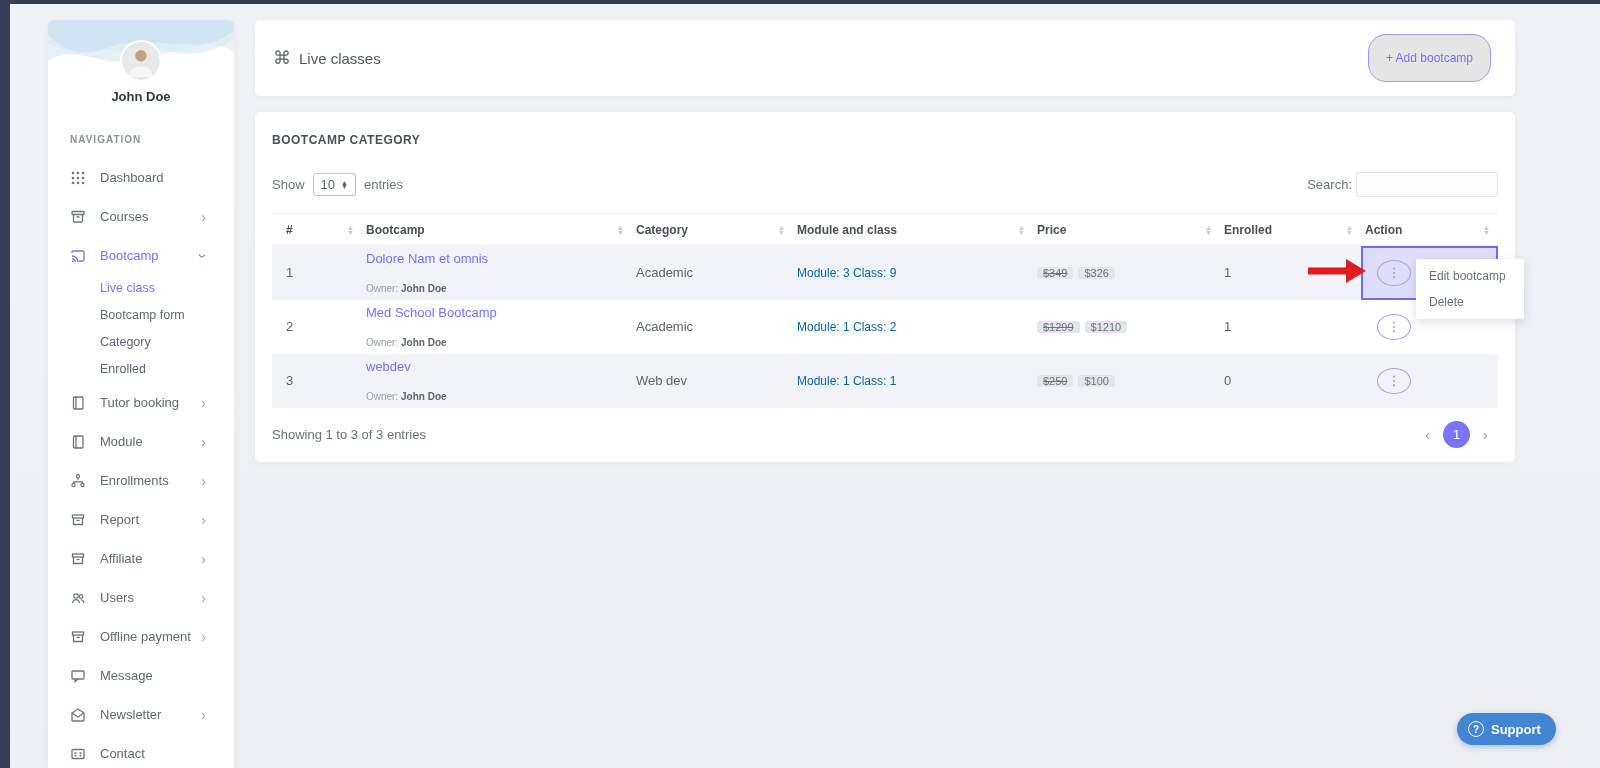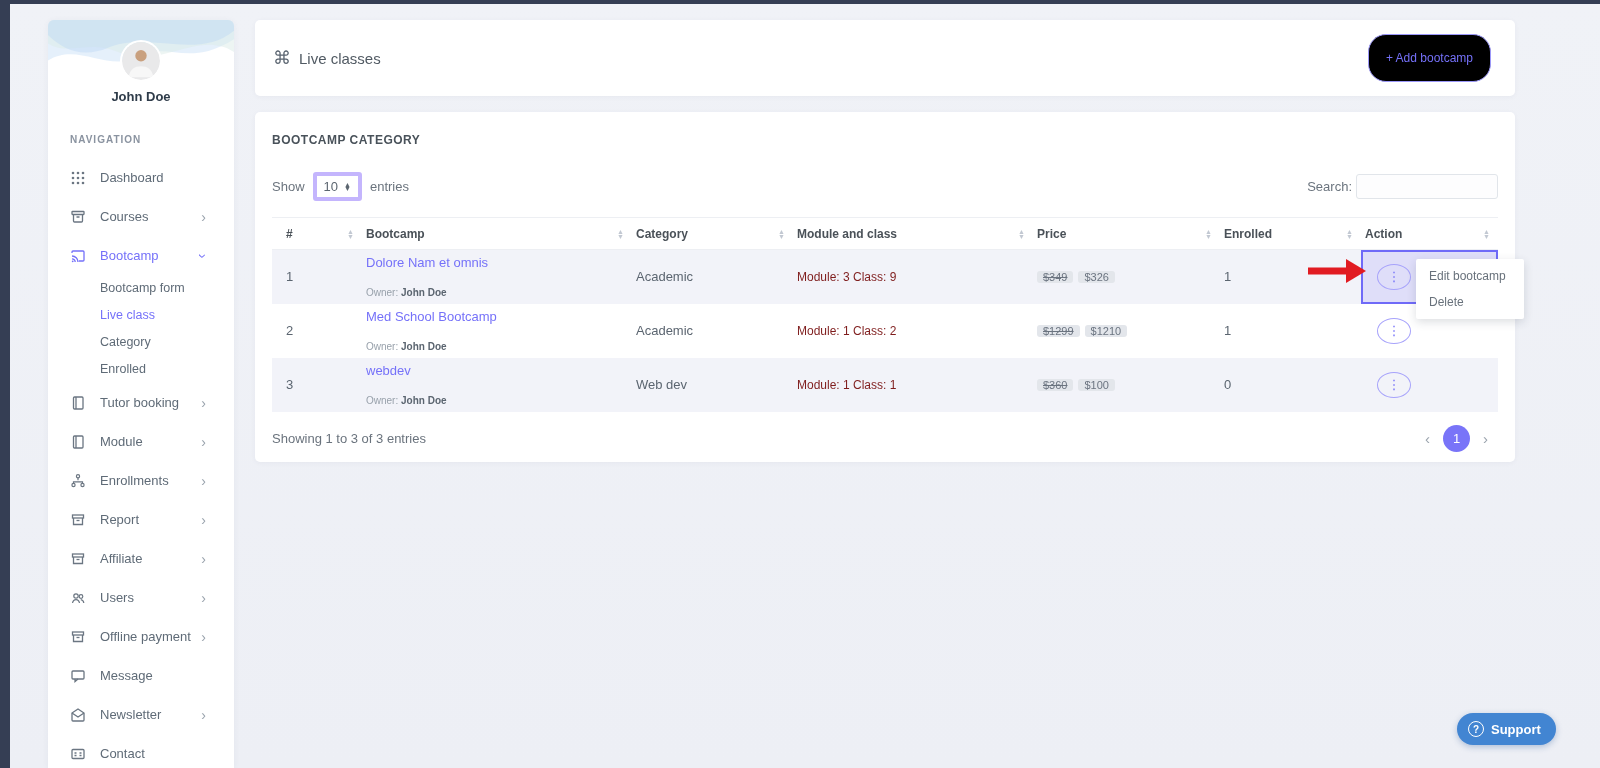--- a/index.html
+++ b/index.html
@@ -25,46 +25,46 @@
   .chev.down { transform:rotate(90deg); }
   .nav-item.active, .nav-item.active .icn, .nav-item.active .chev { color:#7571f9; }
   .sub-item { height:27px; line-height:27px; padding-left:52px; font-size:12.5px; color:#5f6b77; cursor:pointer; }
   .sub-item.active { color:#7571f9; }
 
   
   .header-card { position:absolute; left:255px; top:20px; width:1260px; height:76px; background:#fff; border-radius:5px; box-shadow:0 1px 5px rgba(55,65,95,.05); display:flex; align-items:center; justify-content:space-between; padding:0 24px 0 18px; }
   .title-group { display:flex; align-items:center; gap:8px; color:#515a63; }
   .cmd { font-size:18px; color:#5a6470; }
   .page-title { font-size:15px; }
-  .add-btn { background:#000000; border:1px solid #9c98fa; color:#7571f9; font-size:12px; padding:16px 17px; border-radius:18px; cursor:pointer; font-family:inherit; }
+  .add-btn { background:#e5e5e5; border:1px solid #9c98fa; color:#7571f9; font-size:12px; padding:16px 17px; border-radius:18px; cursor:pointer; font-family:inherit; }
 
   
   .panel { position:absolute; left:255px; top:112px; width:1260px; height:350px; background:#fff; border-radius:5px; box-shadow:0 1px 5px rgba(55,65,95,.05); padding:21px 17px 0; }
   .panel-title { font-size:12px; font-weight:bold; letter-spacing:.5px; color:#49525a; }
   .controls { margin-top:25px; display:flex; justify-content:space-between; }
   .show-group { display:flex; align-items:center; gap:8px; font-size:13px; color:#6b747e; }
-  .page-size { display:inline-flex; align-items:center; gap:6px; border:4px solid #c4b5fd; border-radius:3px; padding:3px 7px; font-size:13px; color:#5c6670; cursor:pointer; background:#fff; }
+  .page-size { display:inline-flex; align-items:center; gap:6px; border:1px solid #c4b5fd; border-radius:3px; padding:3px 7px; font-size:13px; color:#5c6670; cursor:pointer; background:#fff; }
   .updown { display:inline-flex; flex-direction:column; line-height:4px; font-size:7px; color:#5c6670; }
   .search-group { display:flex; align-items:center; gap:4px; font-size:13px; color:#6b747e; }
   .search-input { width:142px; height:25px; border:1px solid #e1e5ea; border-radius:3px; background:#fdfdfe; padding:0 6px; font-size:12px; color:#444; }
 
   table { border-collapse:collapse; table-layout:fixed; width:1226px; margin-top:16px; }
   thead tr { height:32px; border-top:1px solid #edeff3; border-bottom:1px solid #edeff3; }
   th { font-size:12px; font-weight:bold; color:#4a5158; text-align:left; padding:0 8px 0 4px; }
   th .th-inner { display:flex; align-items:center; justify-content:space-between; }
   th:first-child { padding-left:14px; }
   .sort { display:inline-flex; flex-direction:column; line-height:5px; font-size:7px; color:#c2c8d2; cursor:pointer; }
   tbody tr { height:54px; }
   tbody tr:nth-child(odd) { background:#f2f3f9; }
   td { font-size:13px; color:#5b6570; padding:0 8px 0 4px; vertical-align:middle; }
   td:first-child { padding-left:14px; }
   .bc-link { color:#7571f9; font-size:13px; cursor:pointer; }
   .owner-line { margin-top:17px; font-size:10px; color:#98a1ab; }
   .owner-name { color:#5b6570; font-weight:bold; }
-  .module-txt { font-size:12px; color:#7f1d1d;margin-top:32px; }
+  .module-txt { font-size:12px; color:#0369a1;margin-top:32px; }
   .badge { display:inline-block; background:#e3e6eb; color:#6b7480; font-size:11px; padding:0 6px; border-radius:3px; margin-right:5px; }
   .badge.old { text-decoration:line-through; }
   .action-btn { width:34px; height:26px; border:1.5px solid #a7a3fb; border-radius:17px/13px; background:transparent; color:#7571f9; font-size:13px; cursor:pointer; display:flex; align-items:center; justify-content:center; margin-left:12px; }
   td.sel { background:rgba(113,109,249,.15); box-shadow:inset 0 0 0 2px #6f6af8; }
 
   .table-footer { margin-top:13px; display:flex; align-items:center; justify-content:space-between; width:1226px;gap:10px; }
   .showing-text { font-size:13px; color:#6a737d; }
   .pager { display:flex; align-items:center; gap:13px; padding-right:10px; }
   .pg-arrow { font-size:15px; color:#9aa3ad; cursor:pointer; background:none; border:none; font-family:inherit; }
   .pg-num { width:27px; height:27px; border-radius:50%; background:#7974f8; color:#fff; font-size:13px; border:none; cursor:pointer; display:flex; align-items:center; justify-content:center; }
@@ -136,22 +136,22 @@
               <path d="M2 5V4a1 1 0 0 1 1-1h10a1 1 0 0 1 1 1v8a1 1 0 0 1-1 1H8.8"></path>
               <path d="M2 8a6 6 0 0 1 6 6"></path>
               <path d="M2 10.8A3.2 3.2 0 0 1 5.2 14"></path>
               <circle cx="2.7" cy="13.3" r="0.9" fill="currentColor" stroke="none"></circle>
             </svg>
           </span>
           <span class="nav-label">Bootcamp</span>
           <span class="chev down">›</span>
         </div>
         <div class="sub-list">
+          <div class="sub-item active">Live class</div>
           <div class="sub-item">Bootcamp form</div>
-          <div class="sub-item active">Live class</div>
           <div class="sub-item">Category</div>
           <div class="sub-item">Enrolled</div>
         </div>
         <div class="nav-item">
           <span class="icn">
             <svg viewBox="0 0 16 16" fill="none" stroke="currentColor" stroke-width="1.3">
               <rect x="3.5" y="2" width="9.5" height="12" rx="1"></rect>
               <path d="M6 2v12"></path>
             </svg>
           </span>
@@ -396,21 +396,21 @@
             </td>
           </tr>
           <tr>
             <td><span>3</span></td>
             <td>
               <div class="bc-link">webdev</div>
               <div class="owner-line"><span>Owner:</span> <span class="owner-name">John Doe</span></div>
             </td>
             <td><span>Web dev</span></td>
             <td><span class="module-txt">Module: 1 Class: 1</span></td>
-            <td><span class="badge old">$360</span><span class="badge">$100</span></td>
+            <td><span class="badge old">$250</span><span class="badge">$100</span></td>
             <td><span>0</span></td>
             <td>
               <button class="action-btn">
                 <span>⋮</span>
               </button>
             </td>
           </tr>
         </tbody>
     </table>
 

